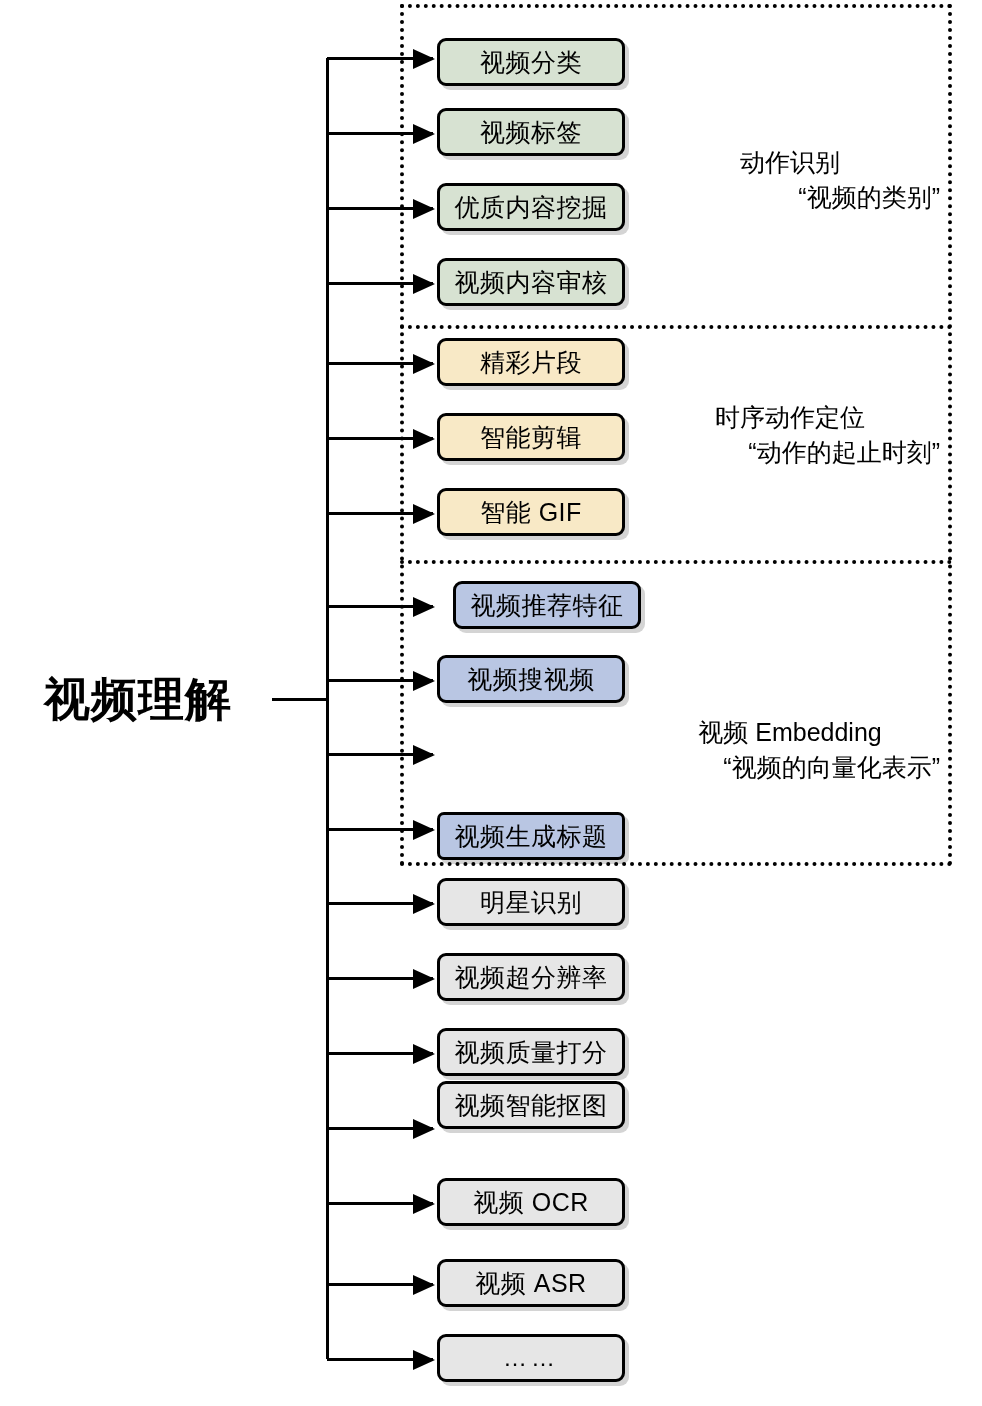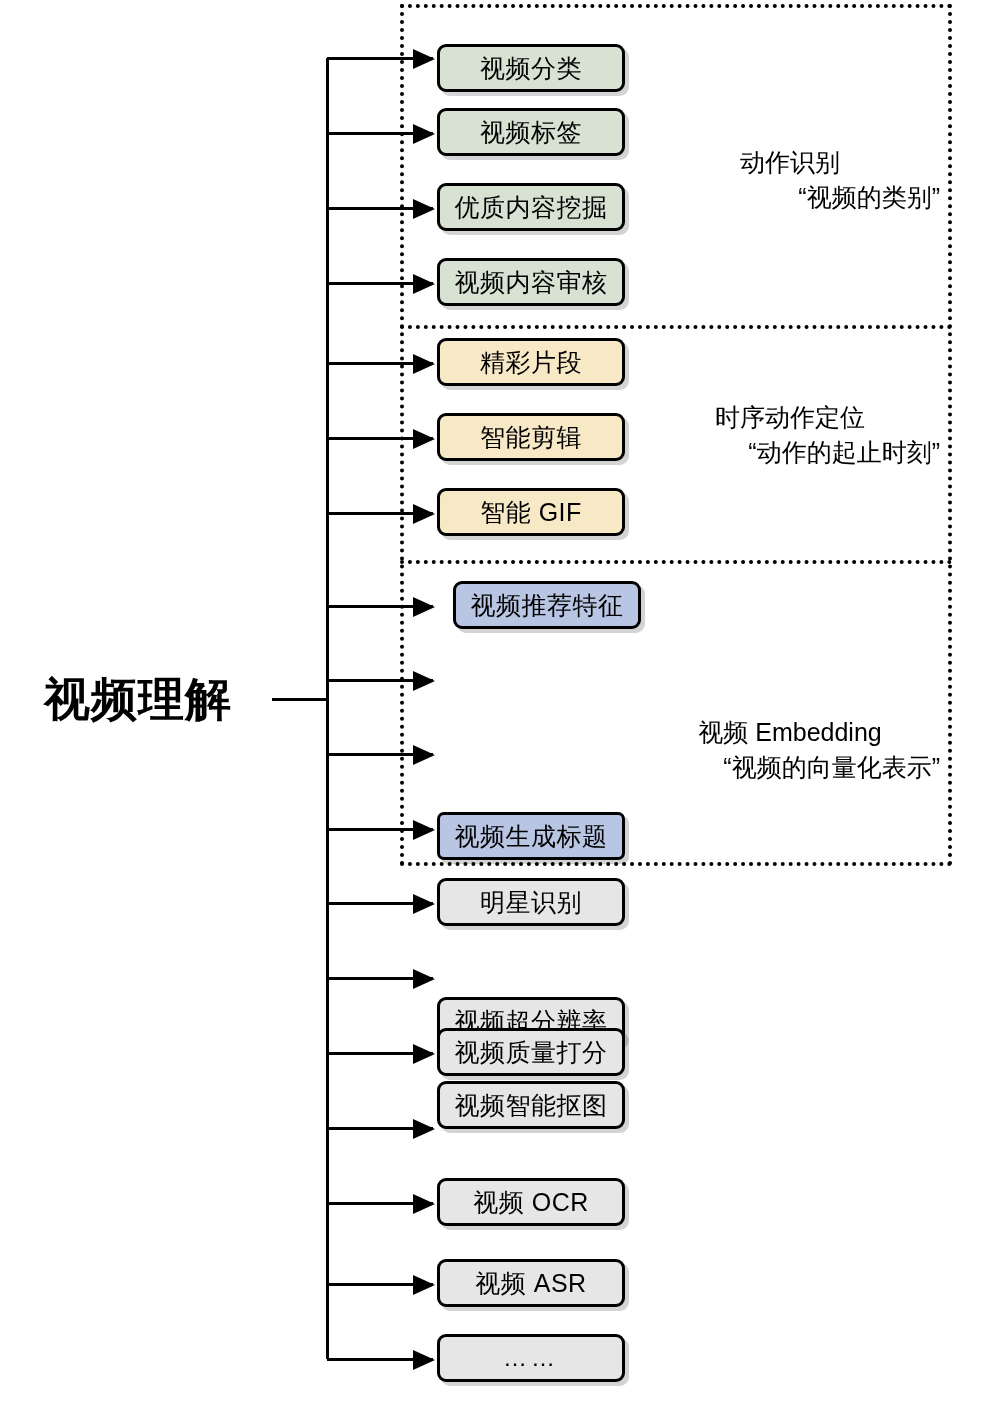--- a/index.html
+++ b/index.html
@@ -139,21 +139,21 @@
 
   <div class="trunk"></div>
 
   <div class="dotted-region"></div>
   <div class="dotted-sep" style="top:325px;"></div>
   <div class="dotted-sep" style="top:560px;"></div>
 
   <div class="connector" style="top:57px;width:106px;">
       <span class="arrowhead"></span>
     </div>
-  <div class="node green" style="top:44px;">视频分类</div>
+  <div class="node green" style="top:38px;">视频分类</div>
 
   <div class="connector" style="top:132px;width:106px;">
       <span class="arrowhead"></span>
     </div>
   <div class="node green" style="top:108px;">视频标签</div>
 
   <div class="connector" style="top:207px;width:106px;">
       <span class="arrowhead"></span>
     </div>
   <div class="node green" style="top:183px;">优质内容挖掘</div>
@@ -189,20 +189,21 @@
   </div>
 
   <div class="connector" style="top:605px;width:106px;">
       <span class="arrowhead"></span>
     </div>
   <div class="node blue" style="top:581px;margin-left:16px;">视频推荐特征</div>
 
   <div class="connector" style="top:679px;width:106px;">
       <span class="arrowhead"></span>
     </div>
+  <div class="node blue" style="top:655px;">视频搜视频</div>
 
   <div class="connector" style="top:753px;width:106px;">
       <span class="arrowhead"></span>
     </div>
 
   <div class="connector" style="top:828px;width:106px;">
       <span class="arrowhead"></span>
     </div>
   <div class="node blue" style="top:812px;border-radius:7px;">视频生成标题</div>
 
@@ -212,21 +213,21 @@
   </div>
 
   <div class="connector" style="top:902px;width:106px;">
       <span class="arrowhead"></span>
     </div>
   <div class="node gray" style="top:878px;">明星识别</div>
 
   <div class="connector" style="top:977px;width:106px;">
       <span class="arrowhead"></span>
     </div>
-  <div class="node gray" style="top:997px;">视频超分辨率</div>
+  <div class="node gray" style="top:953px;">视频超分辨率</div>
 
   <div class="connector" style="top:1052px;width:106px;">
       <span class="arrowhead"></span>
     </div>
   <div class="node gray" style="top:1028px;text-align:center;">视频质量打分</div>
 
   <div class="connector" style="top:1127px;width:106px;">
       <span class="arrowhead"></span>
     </div>
   <div class="node gray" style="top:1081px;">视频智能抠图</div>

